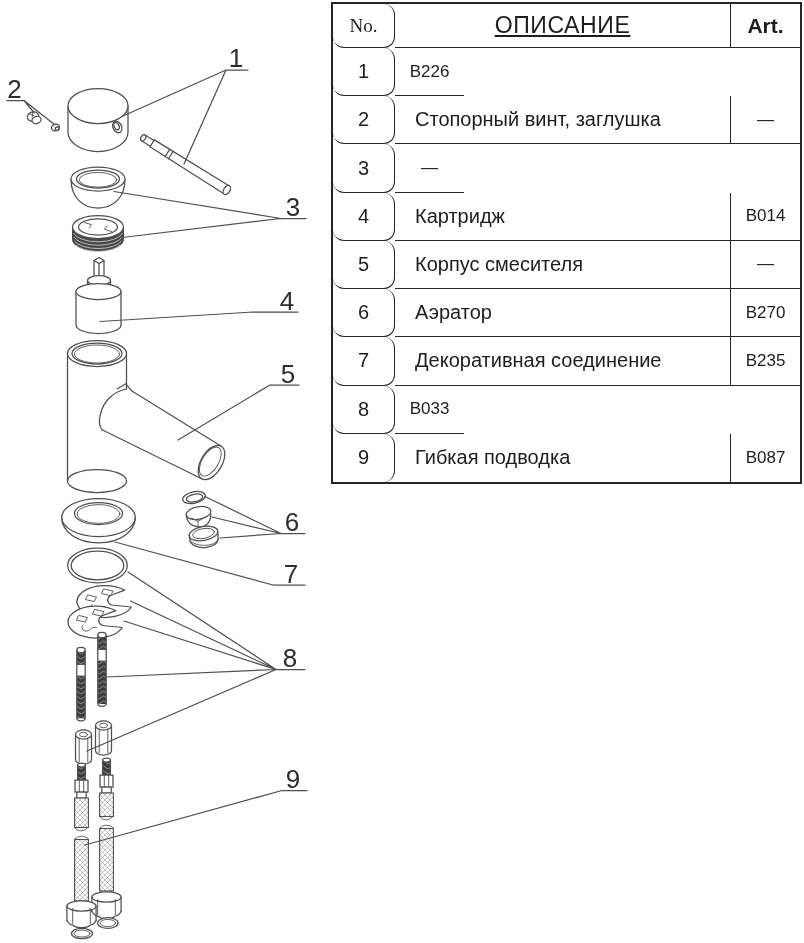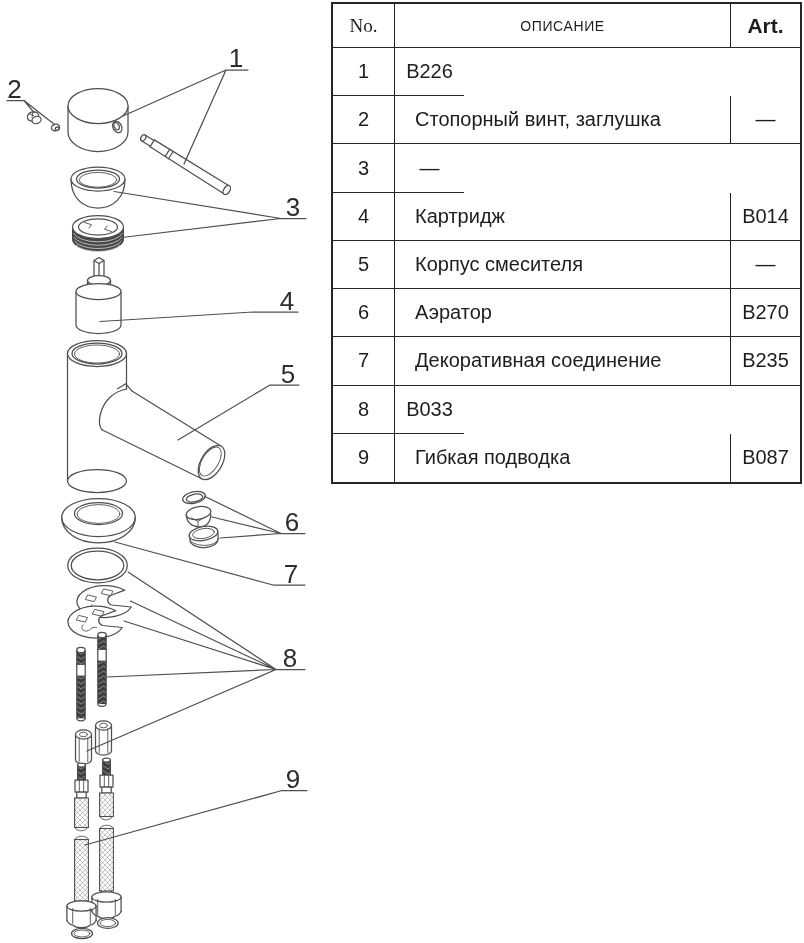--- a/index.html
+++ b/index.html
@@ -10,25 +10,25 @@
   svg .lnw{stroke:#4f4f4f;fill:#ffffff;stroke-width:1.25;stroke-linecap:round;stroke-linejoin:round;}
   svg .thin{stroke-width:0.9;}
   svg text.callout{font-family:"Liberation Sans",sans-serif;font-size:26px;fill:#2d2d2d;text-anchor:middle;}
   
   .ptable{position:absolute;left:331px;top:2px;width:471px;height:482px;
           border:2px solid #262626;display:flex;flex-direction:column;background:#fff;box-sizing:border-box;}
   .trow{display:flex;flex:1;min-height:0;}
   .trow.thead{flex:0 0 44px;}
   .cell{display:flex;align-items:center;border-right:1.6px solid #262626;border-bottom:1.6px solid #262626;box-sizing:border-box;}
   .trow:last-child .cell{border-bottom:none;}
-  .c-no{flex:0 0 62px;justify-content:center;font-size:20px;}
+  .c-no{flex:0 0 62px;justify-content:center;font-size:20px;border-radius:11px;}
   .c-desc{flex:1;padding-left:20px;font-size:20px;}
-  .c-art{flex:0 0 69px;justify-content:center;font-size:20px;border-right:none;}
+  .c-art{flex:0 0 69px;justify-content:center;font-size:17px;border-right:none;}
   .hdr-no{font-family:"Liberation Serif",serif;font-size:19px;}
-  .hdr-desc{justify-content:center;padding-left:0;font-size:14px;letter-spacing:0.6px;}
+  .hdr-desc{justify-content:center;padding-left:0;font-size:23px;letter-spacing:0.6px;text-decoration:underline;}
   .hdr-art{font-size:21px;font-weight:bold;}
 </style>
 </head>
 <body>
 
 <div class="stage">
 
   <svg width="330" height="943" viewBox="0 0 330 943">
     <defs>
       <pattern id="braidp" width="5" height="5" patternUnits="userSpaceOnUse">

